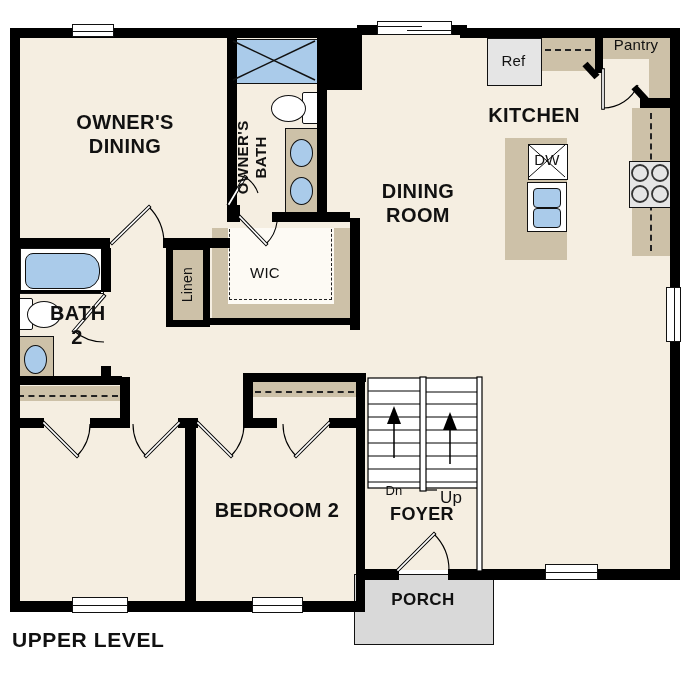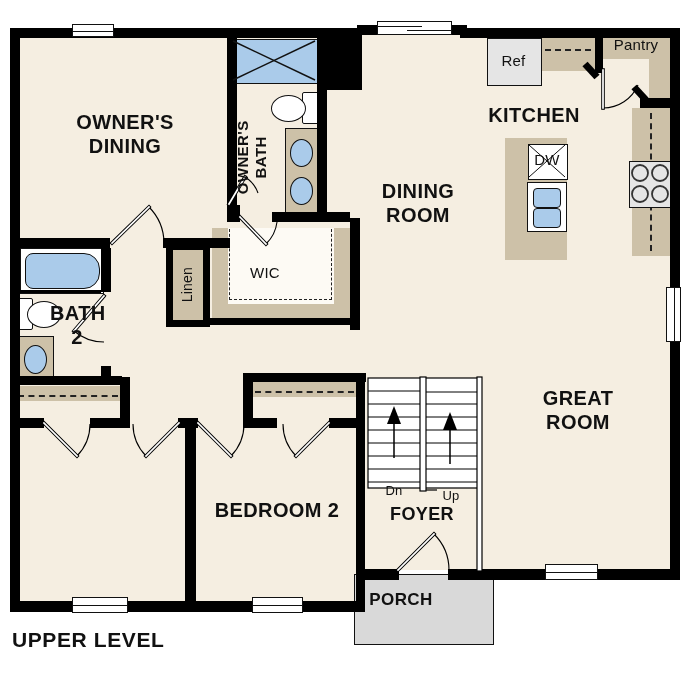--- a/index.html
+++ b/index.html
@@ -233,20 +233,19 @@
   <div class="lbl" style="left:60px;top:110px;width:130px;font-size:20px;">OWNER'S DINING</div>
   <div class="lbl rot" style="left:207px;top:139px;width:90px;font-size:15px;">OWNER'S BATH</div>
   <div class="lbl" style="left:50px;top:301px;width:54px;font-size:20px;">BATH 2</div>
   <div class="lbl reg" style="left:240px;top:264px;width:50px;font-size:15px;">WIC</div>
   <div class="lbl reg rot" style="left:156px;top:276px;width:64px;font-size:14px;">Linen</div>
   <div class="lbl" style="left:366px;top:179px;width:104px;font-size:20px;">DINING ROOM</div>
   <div class="lbl" style="left:478px;top:103px;width:112px;font-size:20px;white-space:nowrap;">KITCHEN</div>
   <div class="lbl reg" style="left:601px;top:36px;width:70px;font-size:15px;">Pantry</div>
   <div class="lbl reg" style="left:487px;top:52px;width:53px;font-size:15px;">Ref</div>
   <div class="lbl reg" style="left:528px;top:151px;width:38px;font-size:15px;">DW</div>
-  <div class="lbl" style="left:532px;top:386px;width:92px;font-size:20px;">GREAT ROOM</div>
   <div class="lbl" style="left:203px;top:498px;width:148px;font-size:20px;white-space:nowrap;">BEDROOM 2</div>
   <div class="lbl" style="left:382px;top:504px;width:80px;font-size:18px;">FOYER</div>
   <div class="lbl reg" style="left:380px;top:483px;width:28px;font-size:13px;">Dn</div>
-  <div class="lbl reg" style="left:437px;top:488px;width:28px;font-size:13px;">Up</div>
-  <div class="lbl" style="left:364px;top:590px;width:74px;font-size:17px;">PORCH</div>
+  <div class="lbl reg" style="left:437px;top:488px;width:28px;font-size:17px;">Up</div>
+  <div class="lbl" style="left:386px;top:590px;width:74px;font-size:17px;">PORCH</div>
   <div class="lbl" style="left:12px;top:627px;width:200px;font-size:21px;text-align:left;letter-spacing:.6px;">UPPER LEVEL</div>
 </div>
 
 </body></html>

